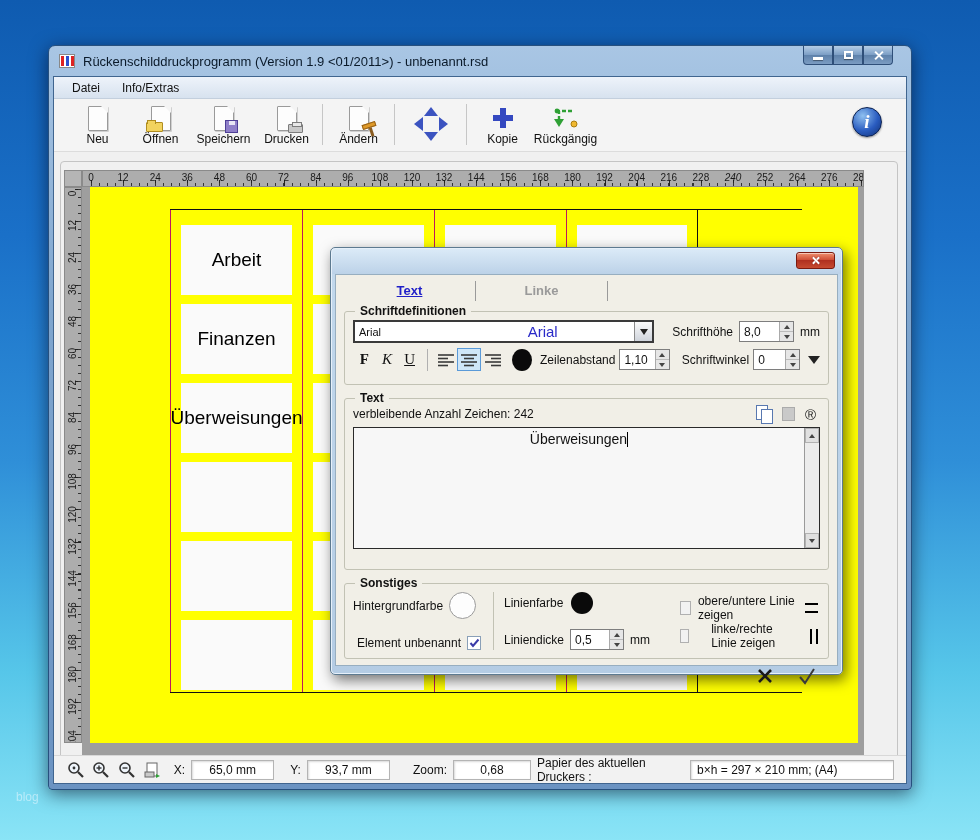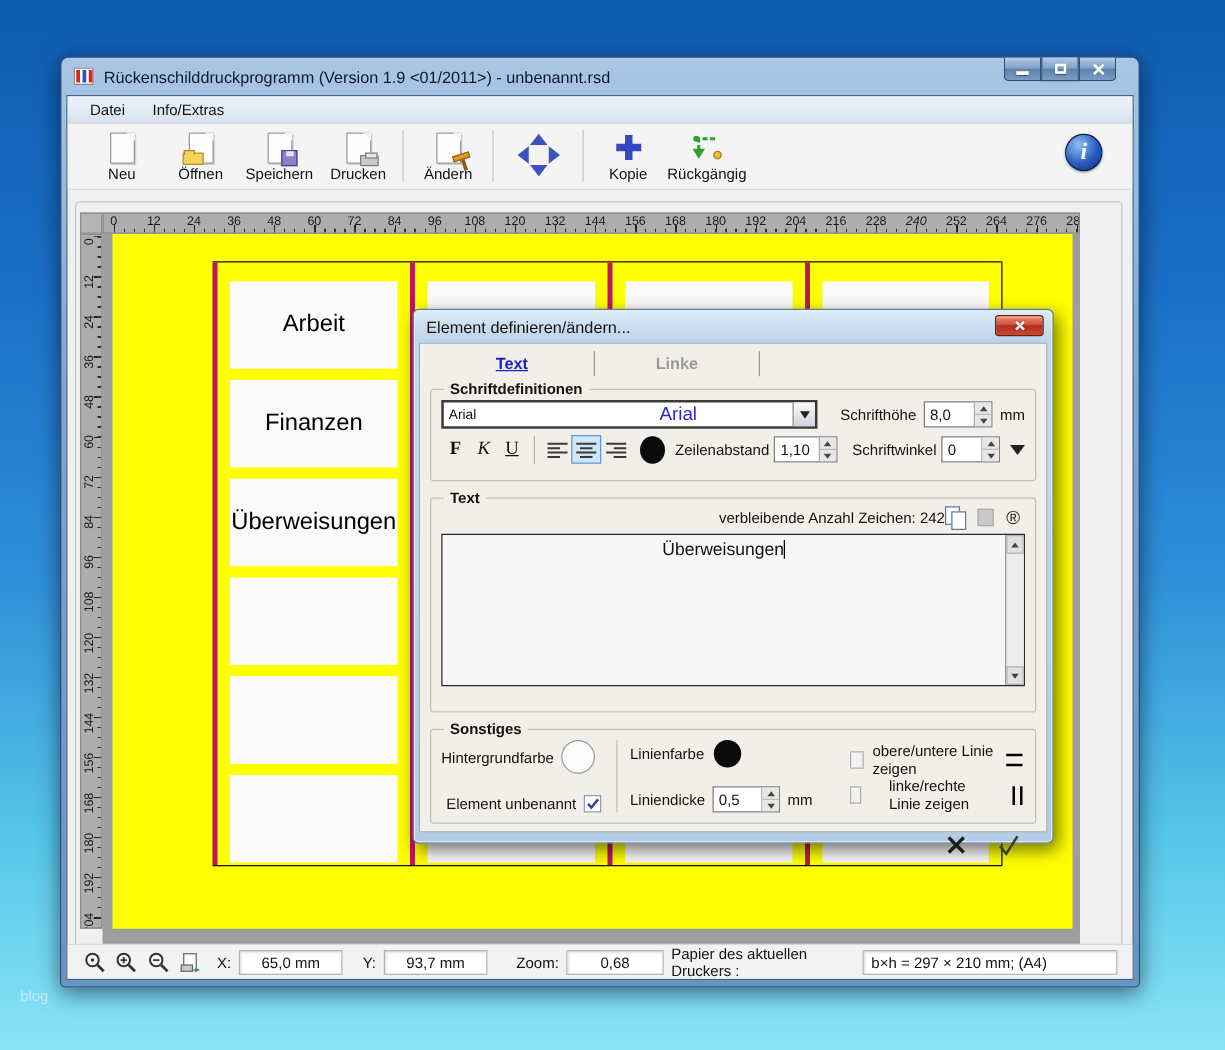--- a/index.html
+++ b/index.html
@@ -75,21 +75,21 @@
       background:repeating-linear-gradient(180deg,#222 0 1px,transparent 1px 32.05px)}
   .vruler::after{content:"";position:absolute;top:1px;bottom:0;right:0;width:3px;
       background:repeating-linear-gradient(180deg,#333 0 1px,transparent 1px 8.01px)}
   .vnum{position:absolute;left:-3px;width:20px;text-align:center;font-size:10px;color:#1a1a1a;transform:rotate(-90deg)}
   .ruler-corner{position:absolute;left:10px;top:93px;width:18px;height:17px;background:#b5b5b5;border:1px solid #8a8a8a;z-index:2}
 
   
   .canvas{position:absolute;left:28px;top:110px;width:782px;height:568px;background:#9e9e9e;overflow:hidden;z-index:1}
   .page{position:absolute;left:8px;top:0;width:768px;height:556px;background:#ffff00}
   .ltable{position:absolute;left:80px;top:22px;width:632px;height:484px;display:flex;border-top:1px solid #111;border-bottom:1px solid #111}
-  .tcol{width:158px;border-left:4px solid #be185d;padding-top:15px}
+  .tcol{width:132px;border-left:1px solid #be185d;padding-top:15px}
   .tcol:last-child{border-right:1px solid #111}
   .tcell{height:70px;margin:0 10px 9px 10px;background:#fafafa;display:flex;align-items:center;justify-content:center;
          font-size:19px;color:#000}
 
   
   .statusbar{position:absolute;left:0;right:0;bottom:0;height:28px;background:#f2f2f2;border-top:1px solid #d8d8d8;
              display:flex;align-items:center;gap:6px;padding:0 12px;font-size:12px}
   .sico{width:22px;height:22px;display:flex;align-items:center;justify-content:center}
   .sfield{height:20px;background:#fff;border:1px solid #b4b4b4;box-shadow:inset 1px 1px 2px rgba(0,0,0,.15);
           display:flex;align-items:center;justify-content:center;font-size:12px}
@@ -391,23 +391,20 @@
       <span class="sfield" style="width:94px">93,7 mm</span>
       <span class="small-lbl" style="margin-left:17px">Zoom:</span>
       <span class="sfield" style="width:88px">0,68</span>
       <span class="small-lbl" style="margin-left:auto">Papier des aktuellen Druckers :</span>
       <span class="sfield" style="width:230px;justify-content:flex-start;padding-left:6px">b×h = 297 × 210 mm; (A4)</span>
     </div>
   </div>
 </div>
 
 <div class="dialog">
-  <div class="dlg-titlebar">
-    <span>Element definieren/ändern...</span>
-  </div>
   <div class="dlg-close">
     <span class="glyph-x"></span>
   </div>
 
   <div class="dlg-client">
 
     <div class="tabrow">
       <div class="tab active">Text</div>
       <div class="tab inactive">Linke</div>
     </div>
@@ -495,21 +492,21 @@
                 <i class="tri-d-s"></i>
               </span>
             </span>
         </div>
         <span class="tri-d" style="margin-left:8px;border-left-width:6px;border-right-width:6px;border-top-width:8px"></span>
       </div>
     </div>
 
     <div class="gb" style="margin-top:13px;height:172px;padding-top:6px">
       <span class="legend">Text</span>
-      <div class="row" style="justify-content:flex-end">
+      <div class="row" style="justify-content:space-between">
         <span class="small-lbl">verbleibende Anzahl Zeichen: 242</span>
         <span class="row" style="gap:10px;padding-right:4px">
           <span class="copy-ic"></span>
           <span class="paste-ic"></span>
           <span class="reg-ic">®</span>
         </span>
       </div>
       <div class="txtarea">
         <div class="content"><span>Überweisungen</span><span class="caret"></span></div>
         <div class="vscroll">

